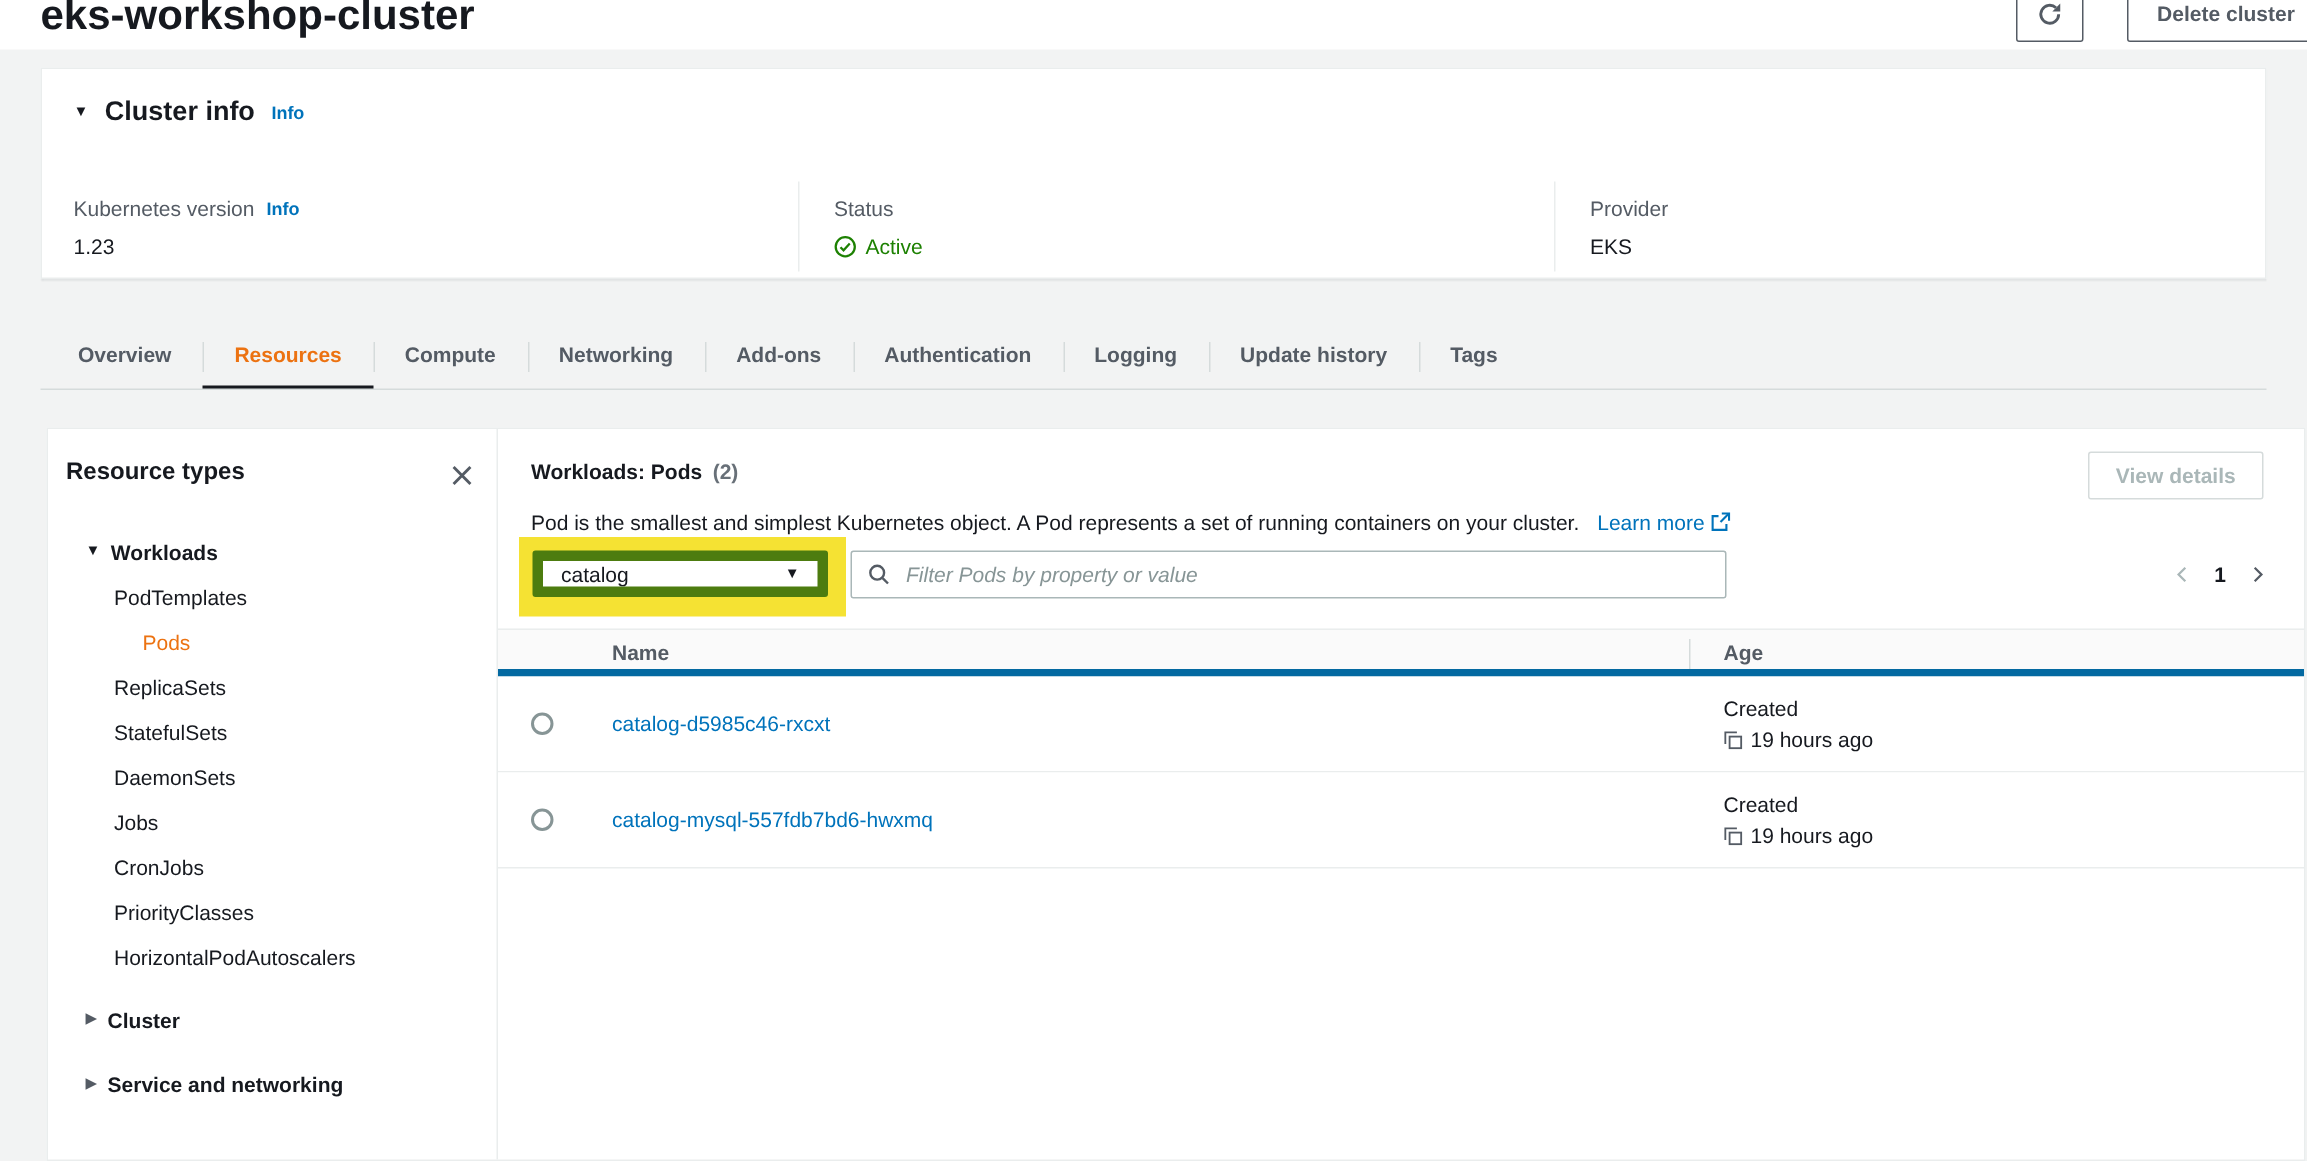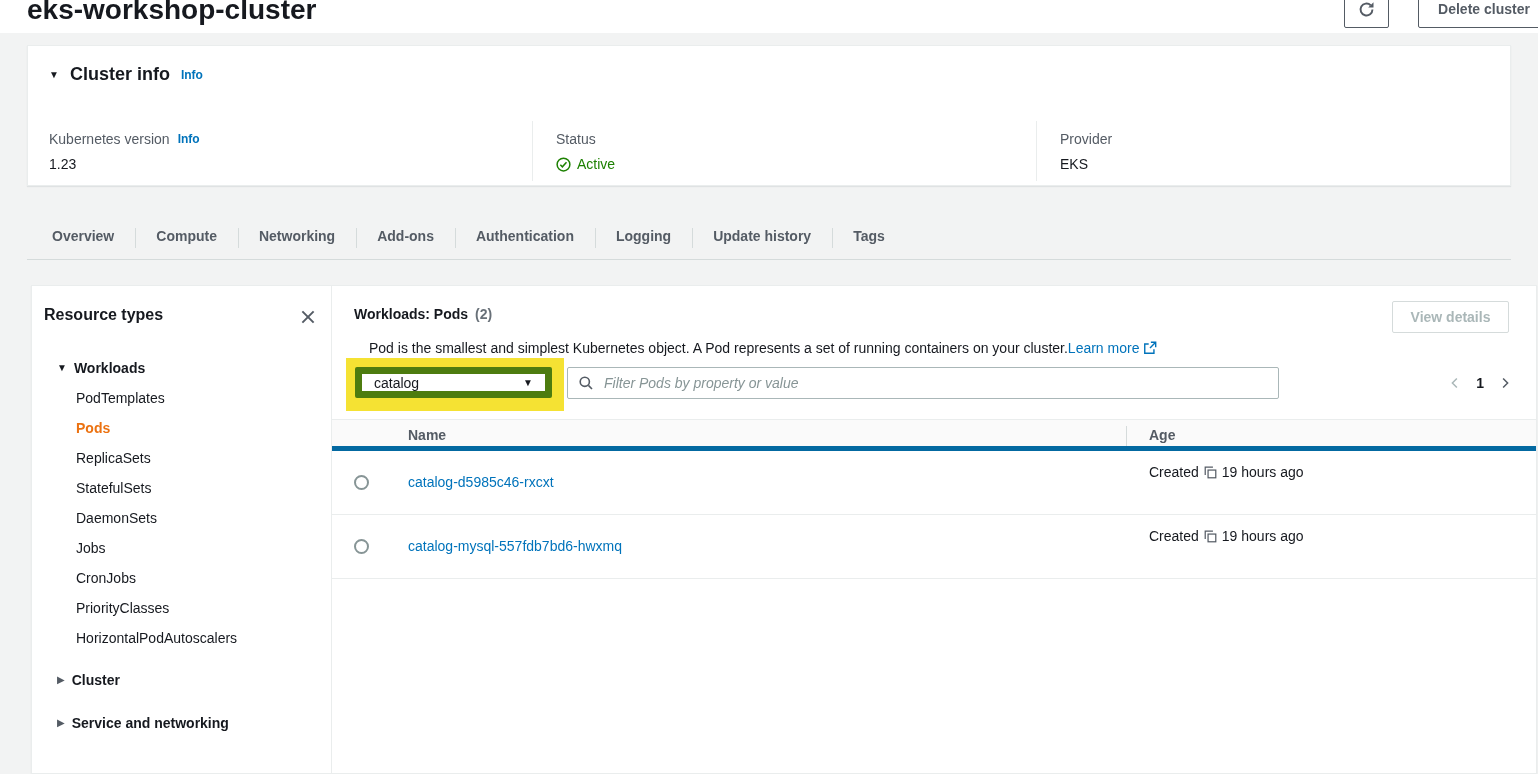--- a/index.html
+++ b/index.html
@@ -39,56 +39,56 @@
   
   .main-card { position:absolute; left:31px; top:285px; width:1506px; height:489px; }
 
   
   .sidebar { position:absolute; left:0; top:0; width:300px; height:100%; border-right:1px solid #eaeded; }
   .sidebar-title { position:absolute; left:12px; top:20px; font-size:16px; font-weight:700; color:#16191f; }
   .sidebar-close { position:absolute; left:266px; top:21px; width:20px; height:20px; background:none; border:none; cursor:pointer; color:#545b64; display:flex; align-items:center; justify-content:center; }
   .tree { position:absolute; left:0; top:67px; right:0; display:flex; flex-direction:column; }
   .tree-group-header { height:30px; display:flex; align-items:center; gap:7px; padding-left:25px; font-size:14px; font-weight:700; color:#16191f; cursor:pointer; }
   .tree-item { height:30px; display:flex; align-items:center; padding-left:44px; font-size:14px; color:#16191f; cursor:pointer; }
-  .tree-item.selected { color:#ec7211; font-weight:700; }
+  .tree-item.selected { color:#ec7211; font-weight:400;margin-left:19px; }
   .tree-gap { height:12px; }
 
   
   .panel { position:absolute; left:300px; top:0; right:0; bottom:0; }
   .panel-title { position:absolute; left:22px; top:20px; font-size:14px; font-weight:700; color:#16191f; display:flex; gap:7px; }
   .panel-count { color:#687078; font-weight:700; }
   .view-details-btn { position:absolute; left:1060px; top:15px; width:117px; height:32px; border-color:#d5dbdb; color:#aab7b8; }
-  .panel-desc { position:absolute; left:22px; top:54px; font-size:14px; color:#16191f; display:flex; align-items:center; gap:0; white-space:nowrap;margin-left:15px; }
+  .panel-desc { position:absolute; left:22px; top:54px; font-size:14px; color:#16191f; display:flex; align-items:center; gap:12px; white-space:nowrap; }
   .learn-more { color:#0073bb; text-decoration:none; display:flex; align-items:center; gap:4px; cursor:pointer; }
 
   .highlight-box { position:absolute; left:14px; top:72px; width:218px; height:53px; background:#f5e233; }
   .ns-dropdown { position:absolute; left:23px; top:81px; width:197px; height:31px; background:#fff; border:7px solid #4d7c0f; border-radius:2px; display:flex; align-items:center; justify-content:space-between; padding:0 12px; font-size:14px; color:#16191f; cursor:pointer; }
   .ns-caret { font-size:10px; color:#16191f; }
 
-  .search-box { position:absolute; left:235px; top:81px; width:712px; height:32px; }
+  .search-box { position:absolute; left:235px; top:81px; width:584px; height:32px; }
   .search-icon { position:absolute; left:11px; top:8px; }
   .search-input { width:100%; height:100%; border:1px solid #aab7b8; border-radius:2px; padding:0 12px 0 36px; font-family:inherit; font-size:14px; color:#16191f; background:#fff; }
   .search-input::placeholder { font-style:italic; color:#879596; }
 
   .pagination { position:absolute; right:25px; top:81px; height:32px; display:flex; align-items:center; gap:15px; }
   .page-arrow { background:none; border:none; cursor:pointer; display:flex; align-items:center; padding:0; }
   .page-arrow.prev { color:#aab7b8; }
   .page-arrow.next { color:#545b64; }
   .page-num { font-size:14px; font-weight:700; color:#16191f; }
 
   
   .table { position:absolute; left:0; right:0; top:133px; }
   .thead { position:relative; height:32px; background:#fafafa; border-top:1px solid #eaeded; border-bottom:5px solid #0369a1; font-size:14px; font-weight:700; color:#545b64; }
   .th-name { position:absolute; left:76px; top:7px; }
   .th-age { position:absolute; left:817px; top:7px; }
   .th-divider { position:absolute; left:794px; top:6px; height:20px; width:1px; background:#d5dbdb; }
   .trow { position:relative; height:64px; background:#fff; border-bottom:1px solid #eaeded; }
   .radio { position:absolute; left:22px; top:24px; width:15px; height:15px; border:2px solid #879596; border-radius:50%; background:#fff; cursor:pointer; }
   .pod-link { position:absolute; left:76px; top:23px; font-size:14px; color:#0073bb; text-decoration:none; cursor:pointer; }
-  .age-cell { position:absolute; left:817px; top:13px; display:flex; gap:5px; font-size:14px; color:#16191f; }
+  .age-cell { position:absolute; left:817px; top:13px; display:flex; flex-direction:column; gap:5px; font-size:14px; color:#16191f; }
   .age-time { display:flex; align-items:center; gap:5px; }
 
   svg { display:block; }
 </style>
 </head>
 <body>
 
 <div class="screen">
 
   <header class="topbar">
@@ -141,20 +141,21 @@
         <div class="ci-field-label">
           <span>Provider</span>
         </div>
         <div class="ci-field-value">EKS</div>
       </div>
     </div>
   </section>
 
   <nav class="tabs">
     <div class="tab">Overview</div>
+    <div class="tab active">Resources</div>
     <div class="tab">Compute</div>
     <div class="tab">Networking</div>
     <div class="tab">Add-ons</div>
     <div class="tab">Authentication</div>
     <div class="tab">Logging</div>
     <div class="tab">Update history</div>
     <div class="tab">Tags</div>
   </nav>
   <div class="tabs-line"></div>
 

